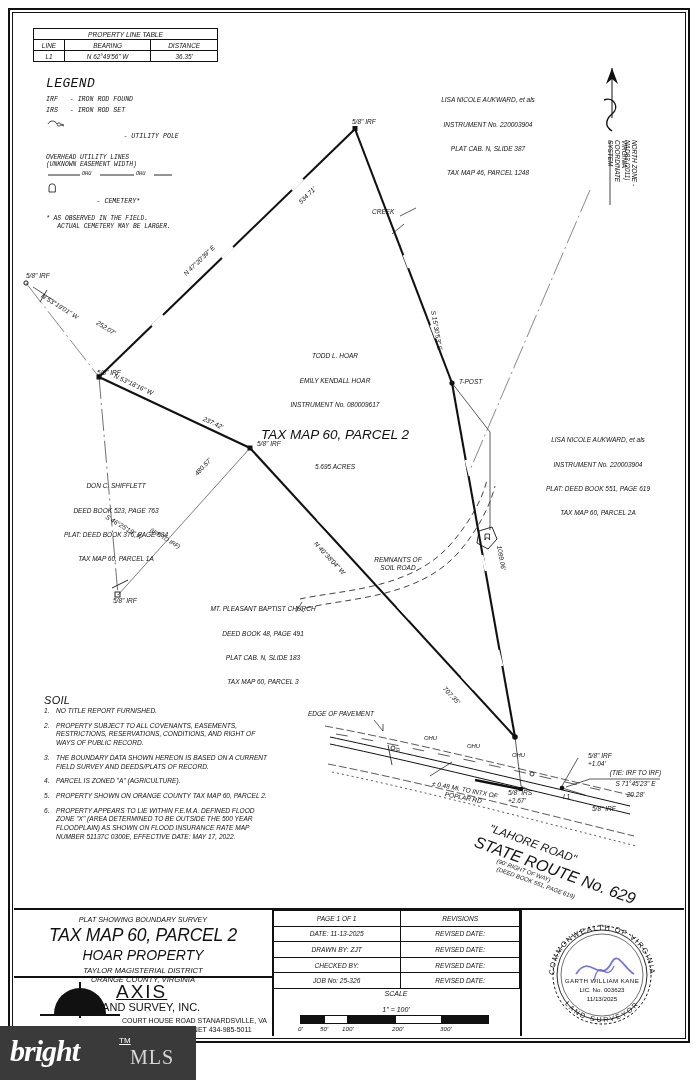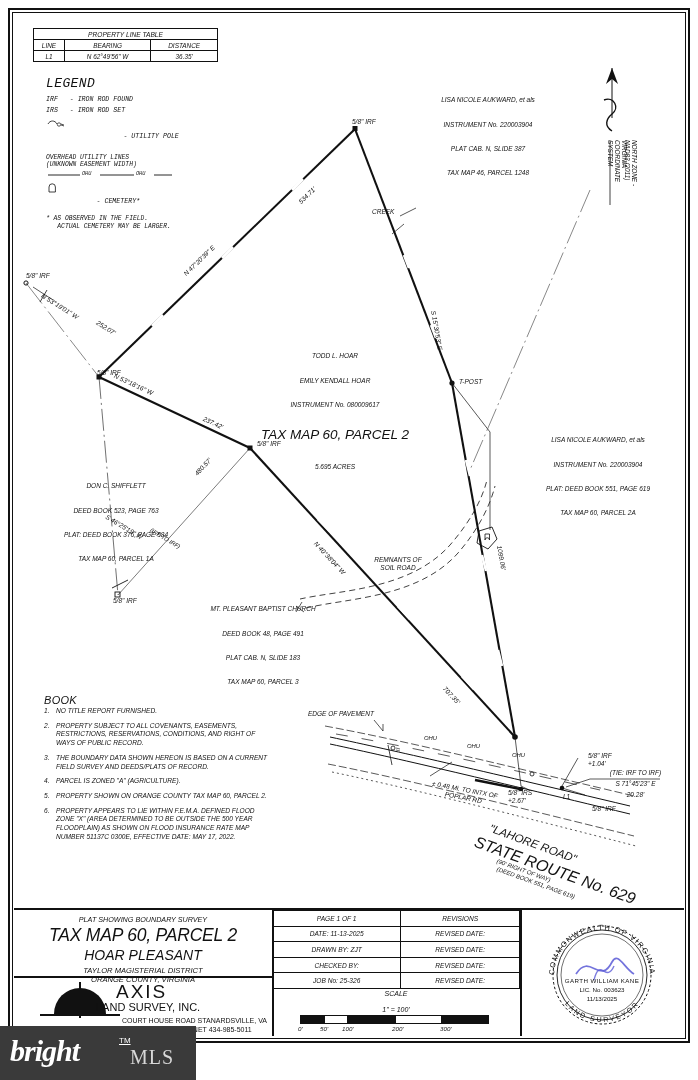--- a/index.html
+++ b/index.html
@@ -46,21 +46,21 @@
   #tbL { position:absolute; left:0; top:0; width:258px; height:128px; }
   #tbL .hr { position:absolute; left:0; width:258px; border-top:2px solid #111; }
   .tl1 { font-size:7.2px; font-style:italic; text-align:center; }
   .tl2 { font-size:17.5px; font-style:italic; text-align:center; letter-spacing:-.2px; margin-top:1px;}
   .tl3 { font-size:14px; font-style:italic; text-align:center; margin-top:1px; }
   .tl4 { font-size:7.6px; font-style:italic; text-align:center; margin-top:3px; }
   .tl5 { font-size:7.6px; font-style:italic; text-align:center; }
 
   #axisblk { position:absolute; left:0; top:68px; width:258px; height:60px; }
   .axisname { position:absolute; left:102px; top:3px; font-size:19px; font-style:normal;
-              letter-spacing:2px; }
+              letter-spacing:2px;text-decoration:underline; }
   .axissub { position:absolute; left:82px; top:23px; font-size:11px; font-style:normal; }
   .axisaddr { position:absolute; left:108px; top:39px; font-size:7px; font-style:normal;
               line-height:1.22; text-align:left; }
   .halfdisc { position:absolute; left:40px; top:10px; width:52px; height:26px;
               background:#111; border-radius:26px 26px 0 0; }
   .halfline { position:absolute; left:65px; top:4px; width:1.5px; height:36px; background:#111; }
   .halfbar  { position:absolute; left:26px; top:36px; width:80px; height:2px; background:#111; }
 
   
   #tbM { position:absolute; left:258px; top:0; width:248px; height:128px; }
@@ -341,21 +341,21 @@
 
   <div style="position:absolute; left:492px; top:822px; transform:rotate(20deg); transform-origin:left top; font-size:11.5px; font-style:italic;">"LAHORE ROAD"</div>
   <div style="position:absolute; left:478px; top:833px; transform:rotate(20deg); transform-origin:left top; font-size:16px; font-style:italic;">STATE ROUTE No. 629</div>
   <div style="position:absolute; left:498px; top:858px; transform:rotate(20deg); transform-origin:left top; font-size:6px; font-style:italic;">(90' RIGHT OF WAY)</div>
   <div style="position:absolute; left:498px; top:866px; transform:rotate(20deg); transform-origin:left top; font-size:6px; font-style:italic;">(DEED BOOK 551, PAGE 619)</div>
 
   <div style="position:absolute; left:628px; top:140px; transform:rotate(90deg); transform-origin:left top; font-size:6.4px; font-style:italic;">VIRGINIA COORDINATE SYSTEM</div>
   <div style="position:absolute; left:638px; top:140px; transform:rotate(90deg); transform-origin:left top; font-size:6.4px; font-style:italic;">NORTH ZONE - NAD83 (2011)</div>
 
   <div id="notes">
-    <div class="ttl">BOOK</div>
+    <div class="ttl">SOIL</div>
     <div class="n first">
       <span class="num">1.</span>
       <span class="bdy">NO TITLE REPORT FURNISHED.</span>
     </div>
     <div class="n">
       <span class="num">2.</span>
       <span class="bdy">PROPERTY SUBJECT TO ALL COVENANTS, EASEMENTS,
 RESTRICTIONS, RESERVATIONS, CONDITIONS, AND RIGHT OF
 WAYS OF PUBLIC RECORD.</span>
     </div>
@@ -382,21 +382,21 @@
   </div>
 
   <div id="tb">
     <div class="vline" style="left:258px;"></div>
     <div class="vline" style="left:506px;"></div>
 
     <div id="tbL">
       <div style="padding-top:5px;">
         <div class="tl1">PLAT SHOWING BOUNDARY SURVEY</div>
         <div class="tl2">TAX MAP 60, PARCEL 2</div>
-        <div class="tl3">HOAR PLEASANT</div>
+        <div class="tl3">HOAR PROPERTY</div>
         <div class="tl4">TAYLOR MAGISTERIAL DISTRICT</div>
         <div class="tl5">ORANGE COUNTY, VIRGINIA</div>
       </div>
       <div class="hr" style="top:66px;"></div>
       <div id="axisblk">
         <div class="halfdisc"></div>
         <div class="halfline"></div>
         <div class="halfbar"></div>
         <div class="axisname">AXIS</div>
         <div class="axissub">LAND SURVEY, INC.</div>

